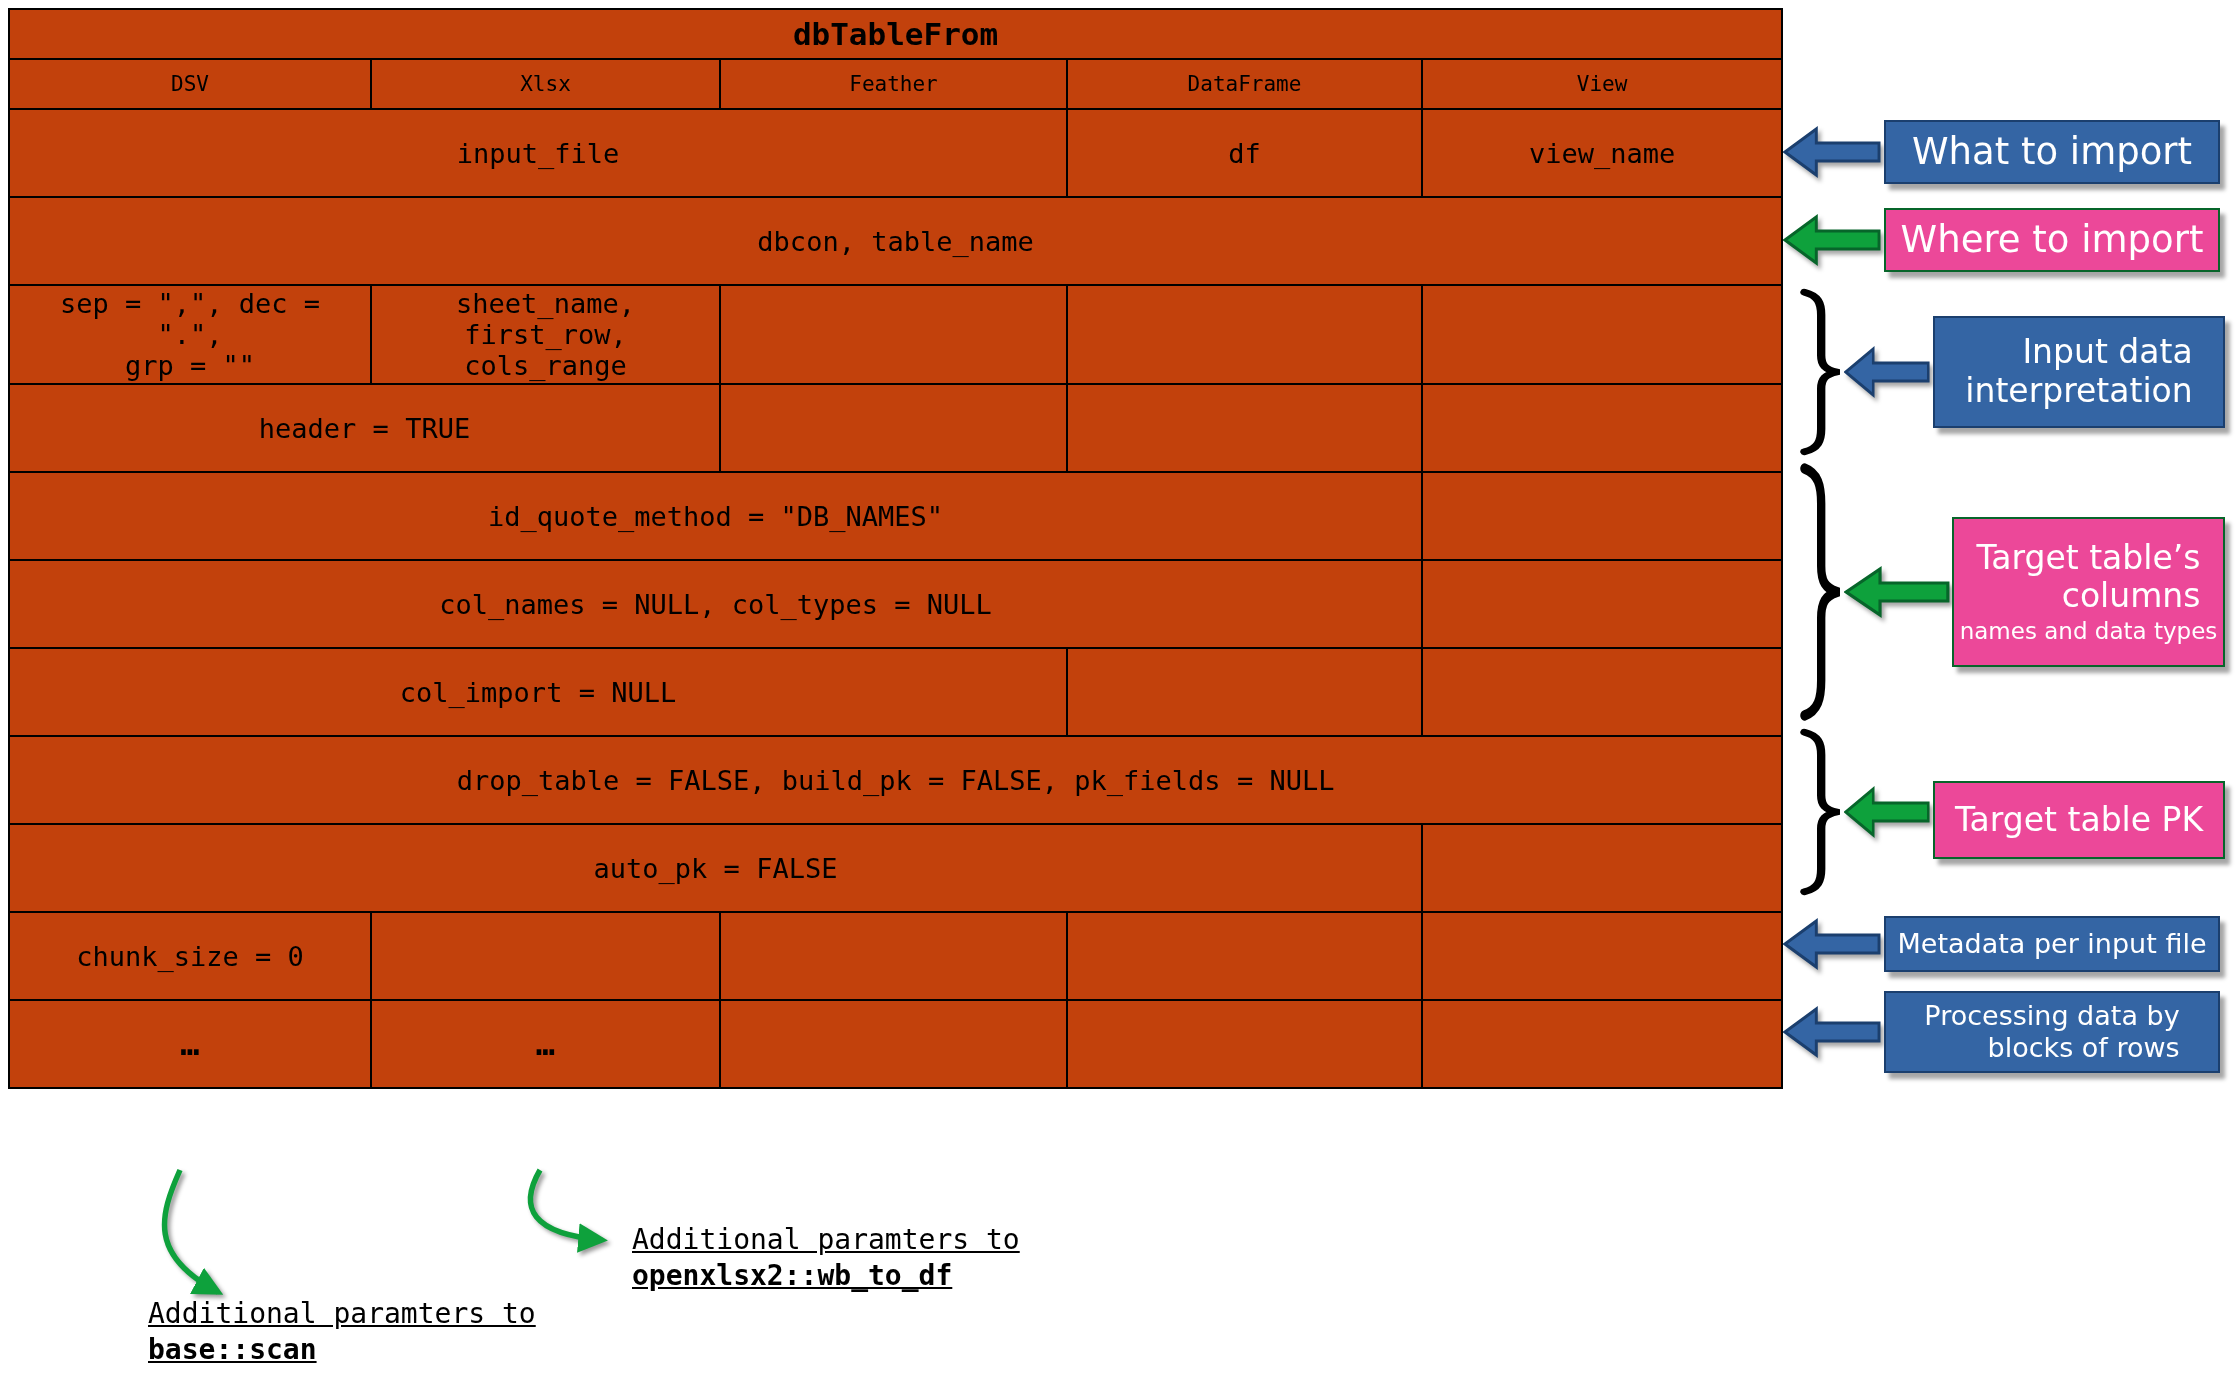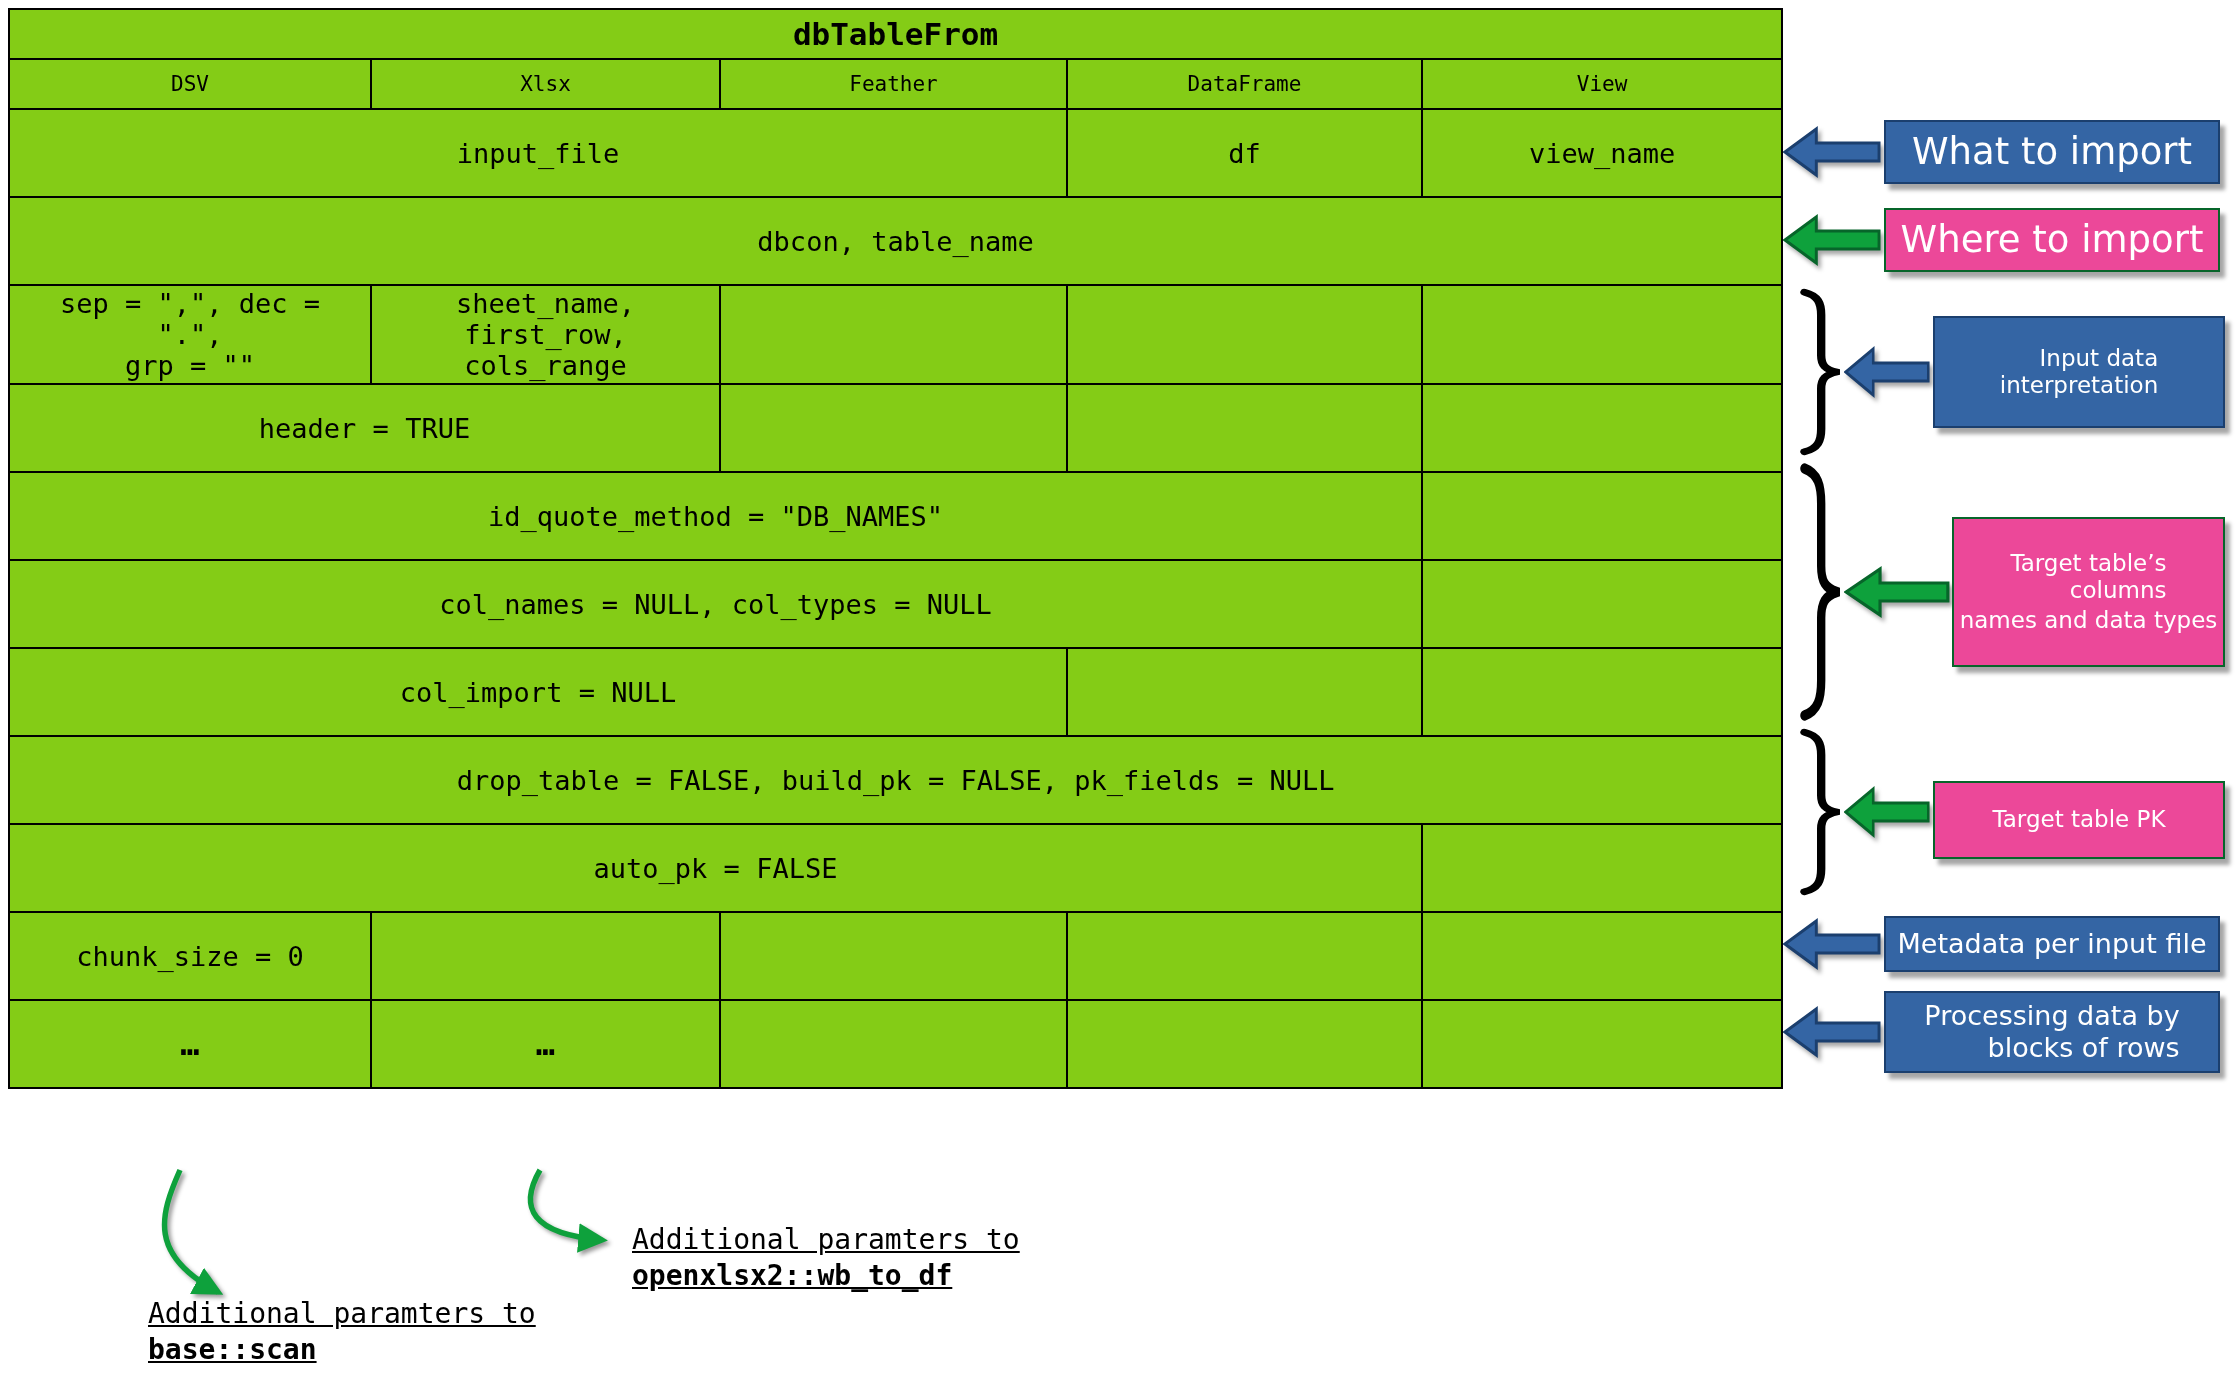--- a/index.html
+++ b/index.html
@@ -9,42 +9,42 @@
   }
 
   
   table.ft {
     position:absolute; left:8px; top:8px; width:1773px;
     border-collapse:collapse; table-layout:fixed;
     font-family:"DejaVu Sans Mono", monospace; font-size:27px; color:#000;
   }
   table.ft td {
     border:2px solid #000; text-align:center; vertical-align:middle;
-    background:#84cc16; padding:2px 22px;
+    background:#c2410c; padding:2px 22px;
   }
   table.ft tr { height:88px; }
   table.ft tr.r-title, table.ft tr.r-head { height:50px; }
   td.title { font-weight:bold; font-size:31px; }
   td.hd { font-weight:normal; font-size:21px; }
   td.g { background:#808080; }
   td.pre { white-space:pre-line; }
   td.dots { font-weight:bold; font-size:32px; }
 
   
   .abox {
     position:absolute; display:flex; flex-direction:column; align-items:center;
     justify-content:center; color:#fff; text-align:right;
     border:2px solid rgba(0,0,0,.45);
     box-shadow:5px 6px 4px rgba(0,0,0,.35);
     white-space:pre-line; line-height:1.18;
   }
   .abox.blue  { background:#3465a4; border-color:#1b3f6e; }
   .abox.green { background:#ec4899; border-color:#07652a; }
   .t-big   { font-size:37px; }
-  .t-med   { font-size:23px; }
+  .t-med   { font-size:33px; }
   .t-small { font-size:27px; }
   .t-sub   { font-size:23px; margin-top:2px; }
 
   svg.blockarrow { position:absolute; filter:drop-shadow(3px 4px 2px rgba(0,0,0,.35)); }
   svg.brace      { position:absolute; }
   svg.curves     { position:absolute; left:0; top:1160px; filter:drop-shadow(3px 3px 2px rgba(0,0,0,.4)); }
 
   
   .footnote {
     position:absolute; font-family:"DejaVu Sans Mono", monospace;

